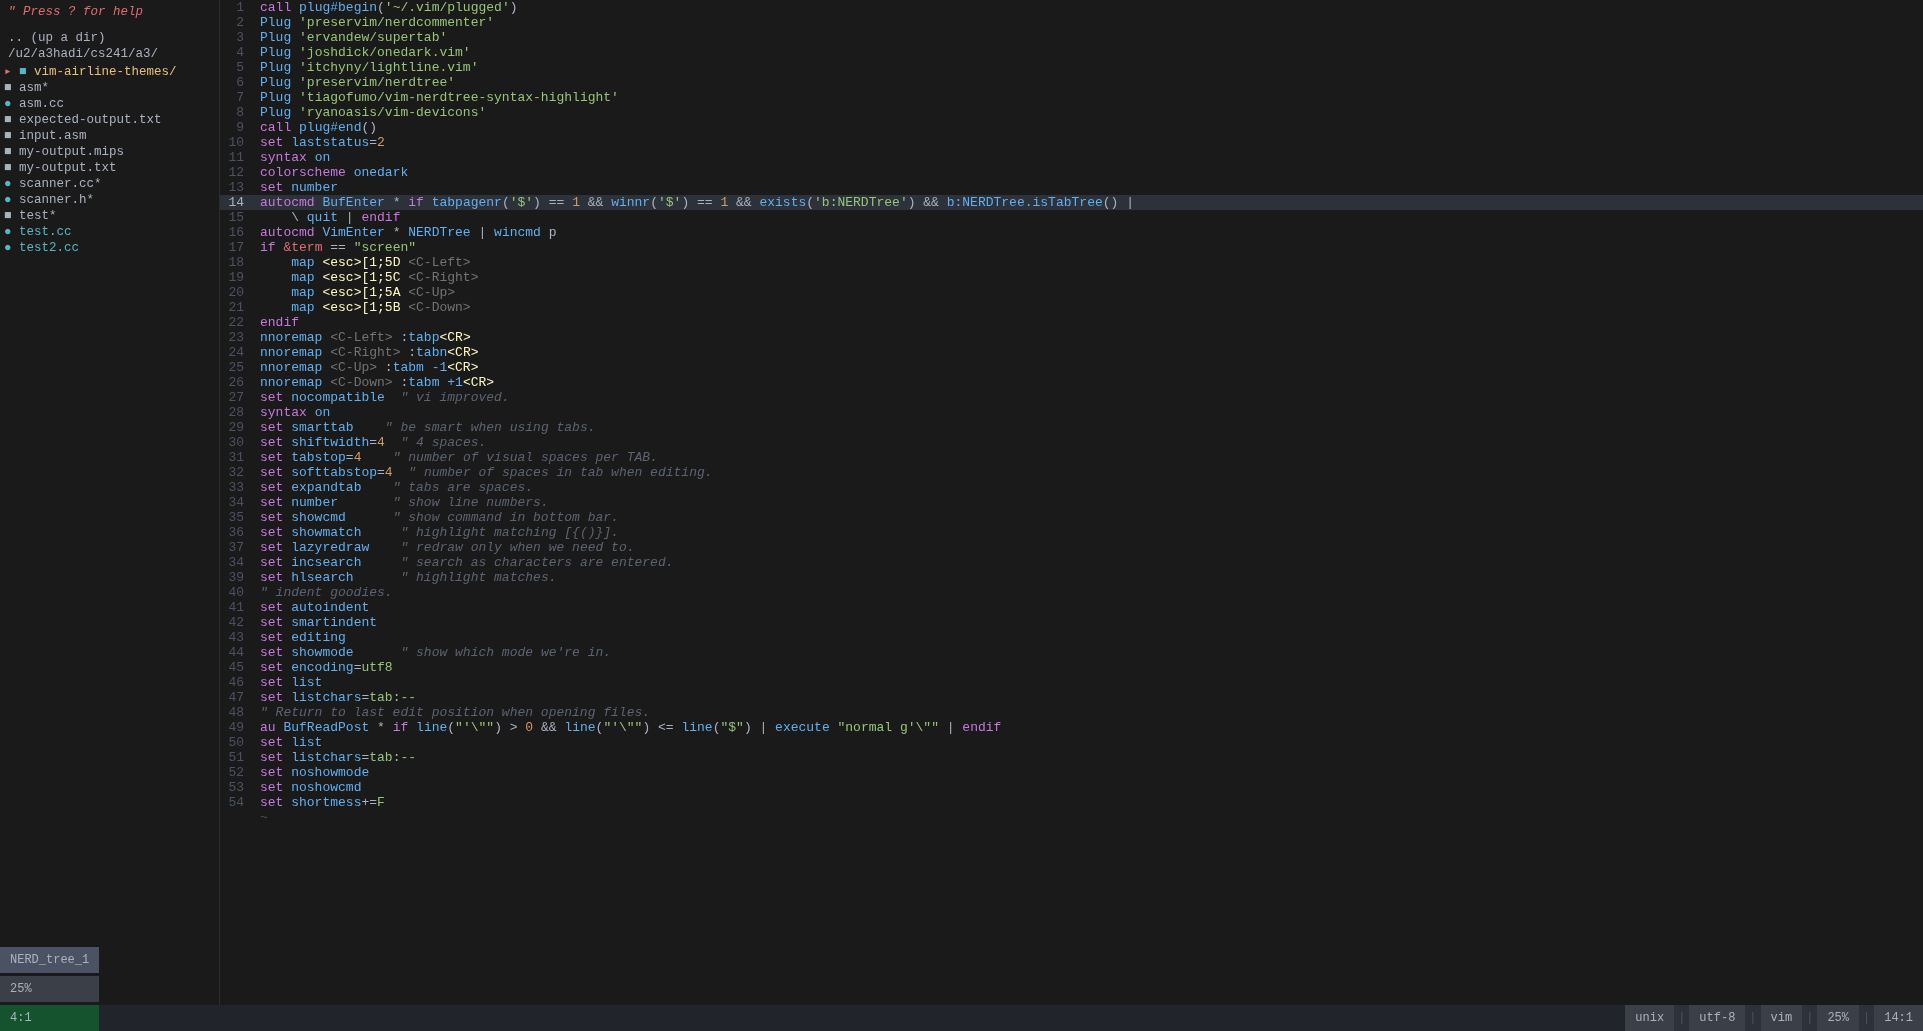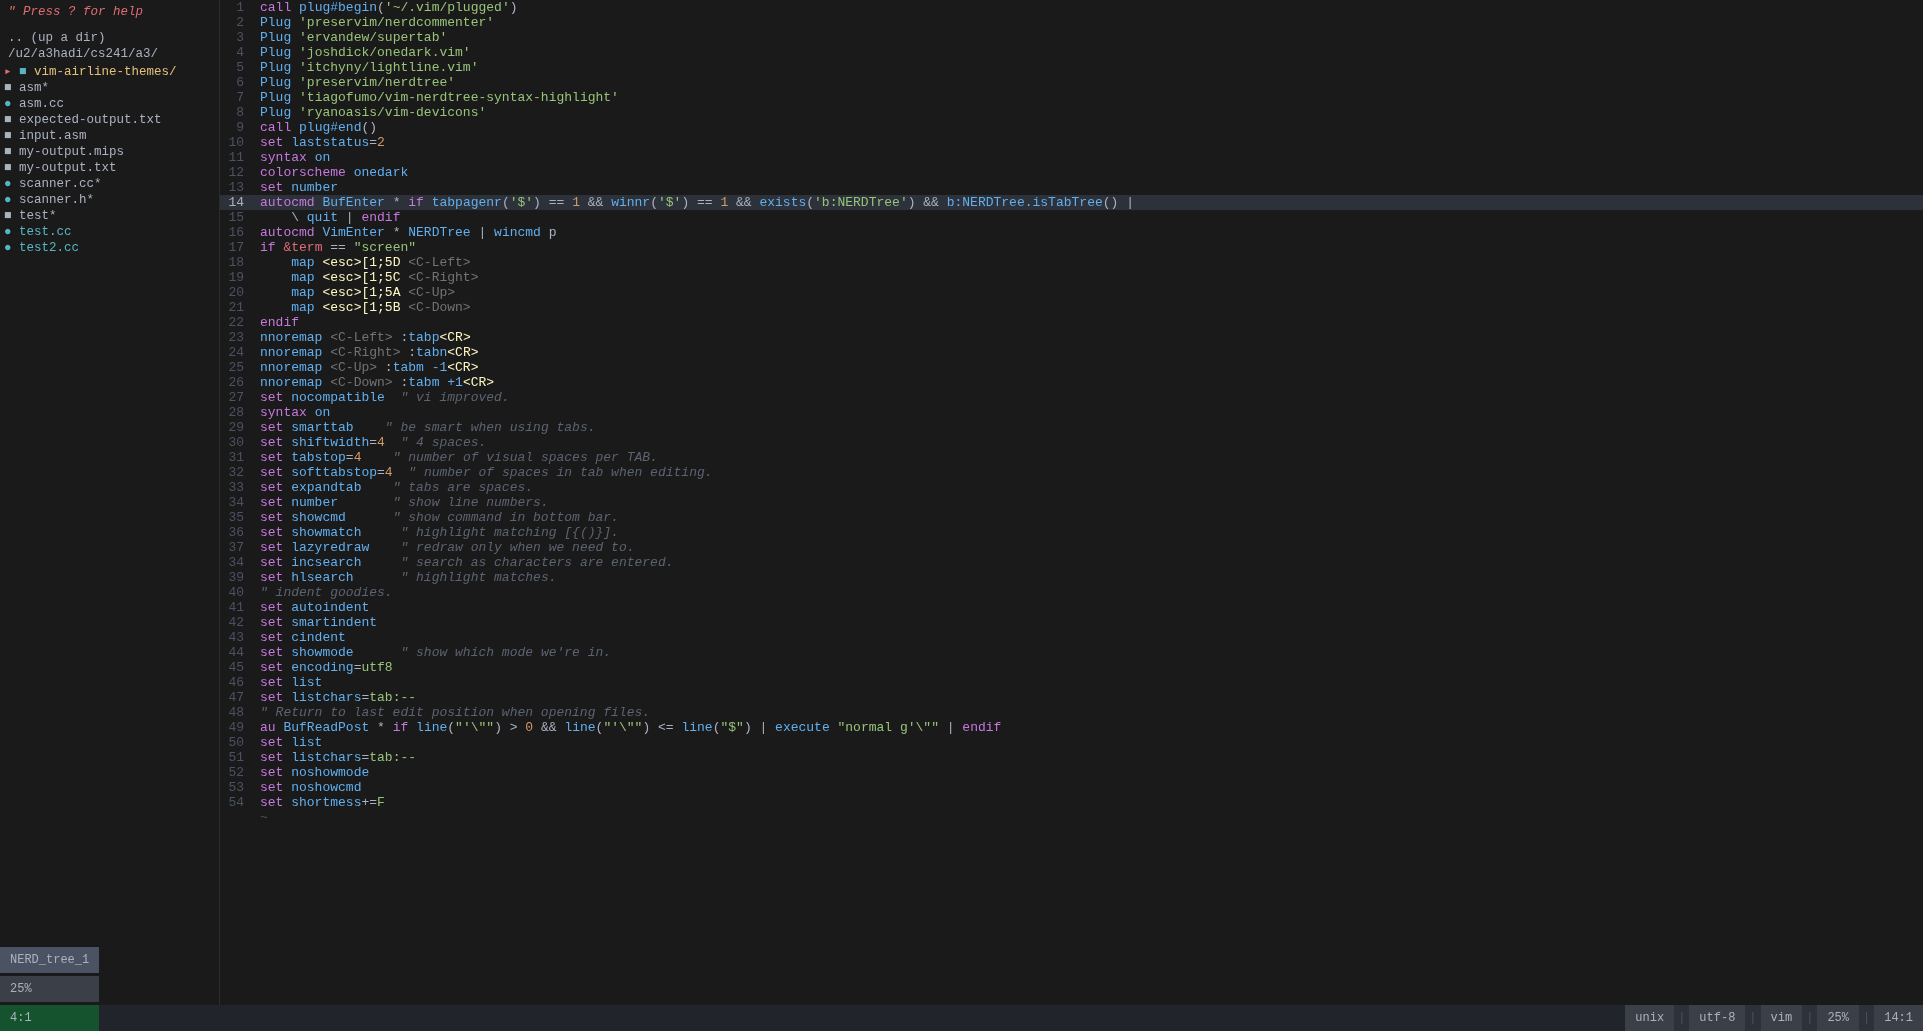--- a/index.html
+++ b/index.html
@@ -383,21 +383,21 @@
         <span class="line-content"><span class="kw">set</span> <span class="fn">autoindent</span></span>
       </div>
 
       <div class="code-line">
         <span class="line-num">42</span>
         <span class="line-content"><span class="kw">set</span> <span class="fn">smartindent</span></span>
       </div>
 
       <div class="code-line">
         <span class="line-num">43</span>
-        <span class="line-content"><span class="kw">set</span> <span class="fn">cindent</span></span>
+        <span class="line-content"><span class="kw">set</span> <span class="fn">editing</span></span>
       </div>
 
       <div class="code-line">
         <span class="line-num">44</span>
         <span class="line-content"><span class="kw">set</span> <span class="fn">showmode</span>      <span class="comment">" show which mode we're in.</span></span>
       </div>
 
       <div class="code-line">
         <span class="line-num">45</span>
         <span class="line-content"><span class="kw">set</span> <span class="fn">encoding</span>=<span class="str">utf8</span></span>

